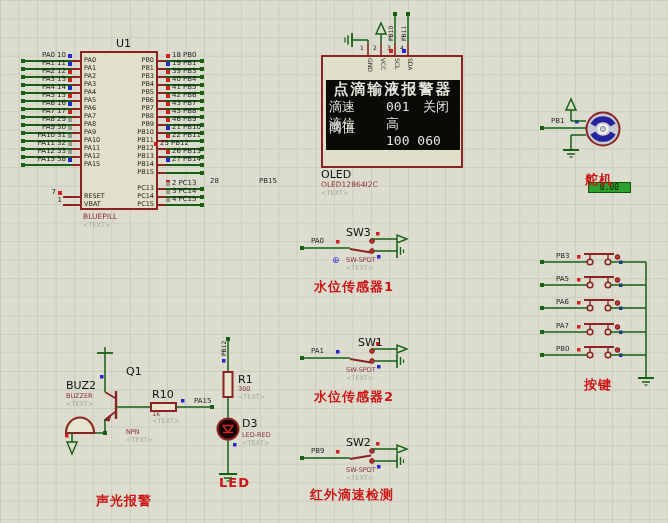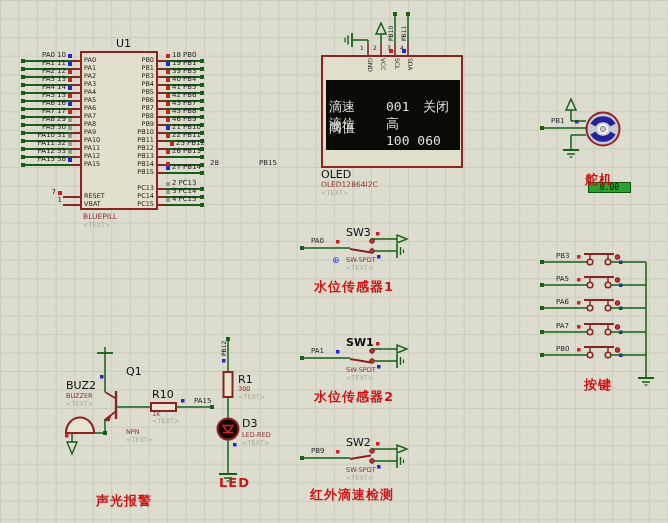--- a/index.html
+++ b/index.html
@@ -45,20 +45,21 @@
 
   <span class="abs txt ref" style="left:81px;top:38px;margin-left:35px;">U1</span>
   <div class="abs chip" style="left:80px;top:51px;width:78px;height:159px;"></div>
   <span class="abs txt inlbl" style="left:84px;top:193px;">RESET</span>
   <span class="abs txt inlbl" style="left:84px;top:201px;">VBAT</span>
   <span class="abs txt part" style="left:83px;top:213px;font-size:7.5px;">BLUEPILL</span>
   <span class="abs txt ph" style="left:83px;top:222px;">&lt;TEXT&gt;</span>
 
   <div class="abs module" style="left:321px;top:55px;width:142px;height:113px;"></div>
   <div class="abs screen" style="left:326px;top:80px;width:134px;height:70px;"></div>
+  <div class="scr scrTitle" style="left:328px;top:82px;width:130px;">点滴输液报警器</div>
   <span class="abs txt ref" style="left:321px;top:169px;">OLED</span>
   <span class="abs txt part" style="left:321px;top:181px;font-size:7.5px;">OLED12864I2C</span>
   <span class="abs txt ph" style="left:321px;top:190px;">&lt;TEXT&gt;</span>
   <span class="abs rot txt" style="left:388px;top:41px;">PB10</span>
   <span class="abs rot txt" style="left:401px;top:41px;">PB11</span>
 
   <span class="abs txt net" style="left:551px;top:118px;">PB1</span>
   <div class="abs readout" style="left:588px;top:146px;width:43px;height:11px;margin-top:36px;">0.00</div>
   <span class="abs txt cap" style="left:585px;top:173px;">舵机</span>
 
@@ -306,48 +307,48 @@
     <div class="abs term" style="left: 200px; top: 139px;"></div>
     <div class="abs prow" style="left: 166px; top: 132px; justify-content: flex-end;">
       <span class="sq red"></span>
       <span class="txt pnum">22</span>
       <span class="txt net">PB11</span>
     </div>
     <div class="abs txt inlbl" style="left: 83px; top: 137px; width: 71px; text-align: right;">PB11</div>
     <div class="abs stubh" style="left: 158px; top: 148px; width: 8px;"></div>
     <div class="abs wireh" style="left: 166px; top: 148px; width: 36px;"></div>
     <div class="abs term" style="left: 200px; top: 147px;"></div>
-    <div class="abs prow" style="left: 170px; top: 140px;">
+    <div class="abs prow" style="left: 154px; top: 140px;">
       <span class="sq red"></span>
       <span class="txt pnum">25</span>
       <span class="txt net">PB12</span>
     </div>
     <div class="abs txt inlbl" style="left: 83px; top: 145px; width: 71px; text-align: right;">PB12</div>
     <div class="abs stubh" style="left: 158px; top: 156px; width: 8px;"></div>
     <div class="abs wireh" style="left: 166px; top: 156px; width: 36px;"></div>
     <div class="abs term" style="left: 200px; top: 155px;"></div>
     <div class="abs prow" style="left: 166px; top: 148px;">
       <span class="sq red"></span>
       <span class="txt pnum">26</span>
       <span class="txt net">PB13</span>
     </div>
     <div class="abs txt inlbl" style="left: 83px; top: 153px; width: 71px; text-align: right;">PB13</div>
     <div class="abs stubh" style="left: 158px; top: 164px; width: 8px;"></div>
     <div class="abs wireh" style="left: 166px; top: 164px; width: 36px;"></div>
     <div class="abs term" style="left: 200px; top: 163px;"></div>
-    <div class="abs prow" style="left: 166px; top: 164px;">
+    <div class="abs prow" style="left: 166px; top: 156px;">
       <span class="sq blue"></span>
       <span class="txt pnum">27</span>
       <span class="txt net">PB14</span>
     </div>
     <div class="abs txt inlbl" style="left: 83px; top: 161px; width: 71px; text-align: right;">PB14</div>
     <div class="abs stubh" style="left: 158px; top: 172px; width: 8px;"></div>
     <div class="abs wireh" style="left: 166px; top: 172px; width: 36px;"></div>
     <div class="abs term" style="left: 200px; top: 171px;"></div>
-    <div class="abs prow" style="left: 166px; top: 160px; gap: 40px;">
+    <div class="abs prow" style="left: 166px; top: 178px; gap: 40px;">
       <span class="sq red"></span>
       <span class="txt pnum">28</span>
       <span class="txt net">PB15</span>
     </div>
     <div class="abs txt inlbl" style="left: 83px; top: 169px; width: 71px; text-align: right;">PB15</div>
     <div class="abs stubh" style="left: 158px; top: 188px; width: 8px;"></div>
     <div class="abs wireh" style="left: 166px; top: 188px; width: 36px;"></div>
     <div class="abs term" style="left: 200px; top: 187px;"></div>
     <div class="abs prow" style="left: 166px; top: 180px;">
       <span class="sq gray"></span>
@@ -466,21 +467,21 @@
         <line x1="76" y1="9" x2="101" y2="9" stroke="#156015" stroke-width="1.5"></line>
         <polygon points="101,5 101,13 111,9" fill="#dcdccf" stroke="#156015" stroke-width="1.4"></polygon>
         <line x1="78.3" y1="21" x2="101" y2="21" stroke="#156015" stroke-width="1.5"></line>
         <line x1="101" y1="14" x2="101" y2="28" stroke="#156015" stroke-width="1.6"></line>
         <line x1="104.5" y1="17" x2="104.5" y2="25" stroke="#156015" stroke-width="1.4"></line>
         <line x1="107.5" y1="19.5" x2="107.5" y2="23" stroke="#156015" stroke-width="1.2"></line>
         <rect x="80" y="2" width="3.5" height="3.5" fill="#d02020"></rect>
         <rect x="81" y="25" width="3.5" height="3.5" fill="#2424d2"></rect>
       </svg></div>
     <span class="abs txt net" style="left: 311px; top: 348px;">PA1</span>
-    <span class="abs txt ref" style="left: 346px; top: 337px; font-weight: bold;">SW1</span>
+    <span class="abs txt ref" style="left: 358px; top: 337px;">SW1</span>
     <span class="abs txt part" style="left: 346px; top: 367px;">SW-SPDT</span>
     <span class="abs txt ph" style="left: 346px; top: 375px;">&lt;TEXT&gt;</span>
     <span class="abs txt cap" style="left: 314px; top: 390px;">水位传感器2</span>
     <div class="abs" style="left: 296px; top: 440px; width: 116px; height: 42px;"><svg width="116" height="42" viewBox="0 0 116 42" xmlns="http://www.w3.org/2000/svg">
         <rect x="4" y="16" width="4" height="4" fill="#156015"></rect>
         <line x1="8" y1="18" x2="54" y2="18" stroke="#156015" stroke-width="1.5"></line>
         <rect x="40" y="10" width="3.5" height="3.5" fill="#d02020"></rect>
         <line x1="54" y1="19" x2="75" y2="15.5" stroke="#8b2323" stroke-width="1.8"></line>
         <circle cx="76" cy="11" r="2.3" fill="#c43030" stroke="#7a1818" stroke-width="1"></circle>
         <circle cx="76" cy="21" r="2.3" fill="#c43030" stroke="#7a1818" stroke-width="1"></circle>

